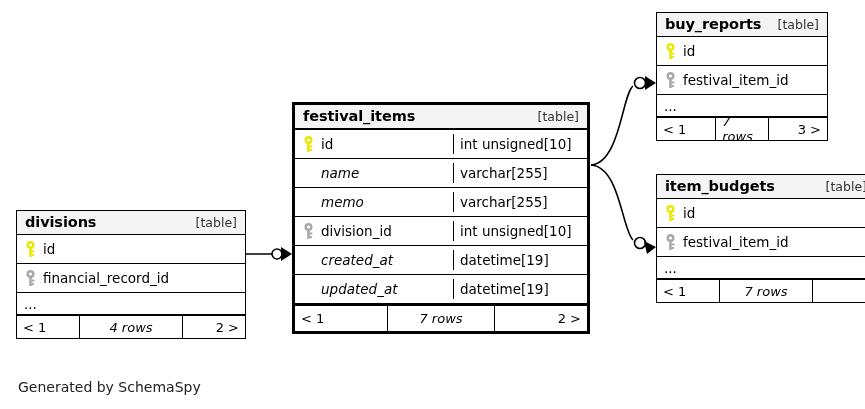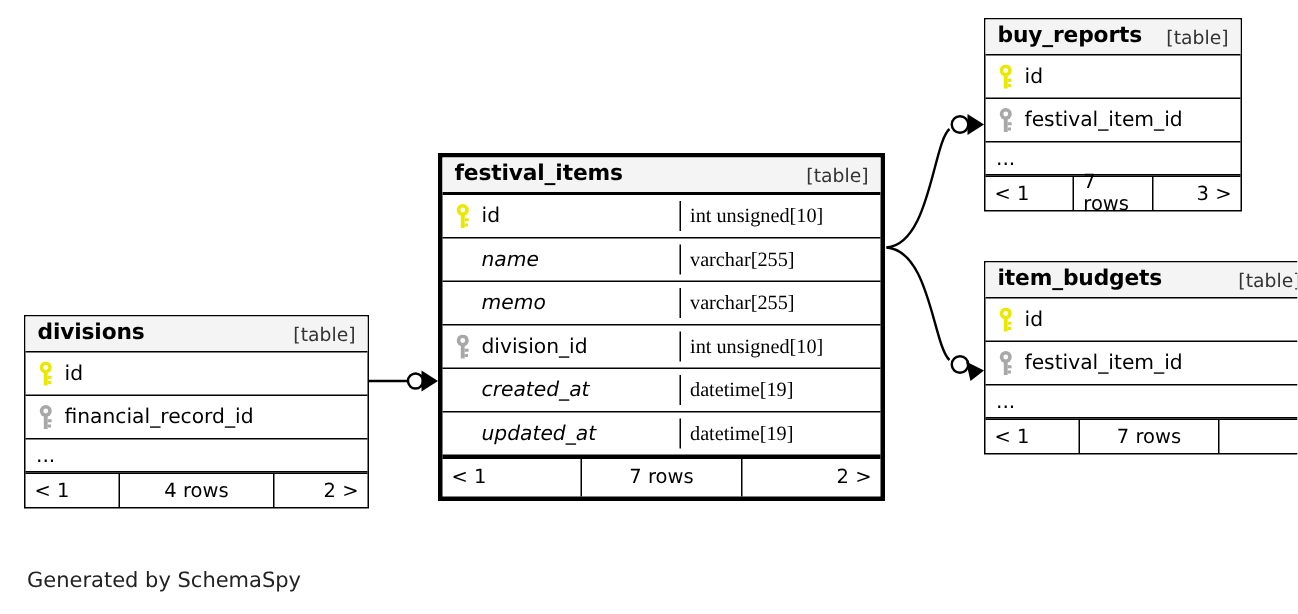--- a/index.html
+++ b/index.html
@@ -71,21 +71,20 @@
   }
   .col-type {
     display: flex;
     align-items: center;
     padding: 2px 6px;
     font-size: 13.5px;
     color: #000000;
     border-left: 1.5px solid #000000;
     box-sizing: border-box;
     white-space: nowrap;
-    font-family: Liberation Serif, serif;
   }
   .focal .col-row { min-height: 29px; }
   .focal .col-type { width: 134px; }
 
   .key-slot {
     width: 13px;
     min-width: 13px;
     display: flex;
     align-items: center;
     justify-content: center;
@@ -113,21 +112,21 @@
   .focal .tbl-footer { border-top: 2px solid #000000; height: 27px; }
   .foot-cell {
     display: flex;
     align-items: center;
     font-size: 13px;
     color: #000000;
     box-sizing: border-box;
     padding: 0 6px;
   }
   .foot-prev { justify-content: flex-start; }
-  .foot-mid  { justify-content: center; border-left: 1.5px solid #000000; border-right: 1.5px solid #000000; }
+  .foot-mid  { justify-content: center; border-left: 1.5px solid #000000; border-right: 1.5px solid #000000; font-style: italic; }
   .foot-next { justify-content: flex-end; }
 
   
   .focal .foot-prev { width: 92px; }
   .focal .foot-mid  { flex: 1 1 auto; }
   .focal .foot-next { width: 92px; }
   
   .side .foot-prev { width: 62px; }
   .side .foot-mid  { flex: 1 1 auto; }
   .side .foot-next { width: 62px; }

